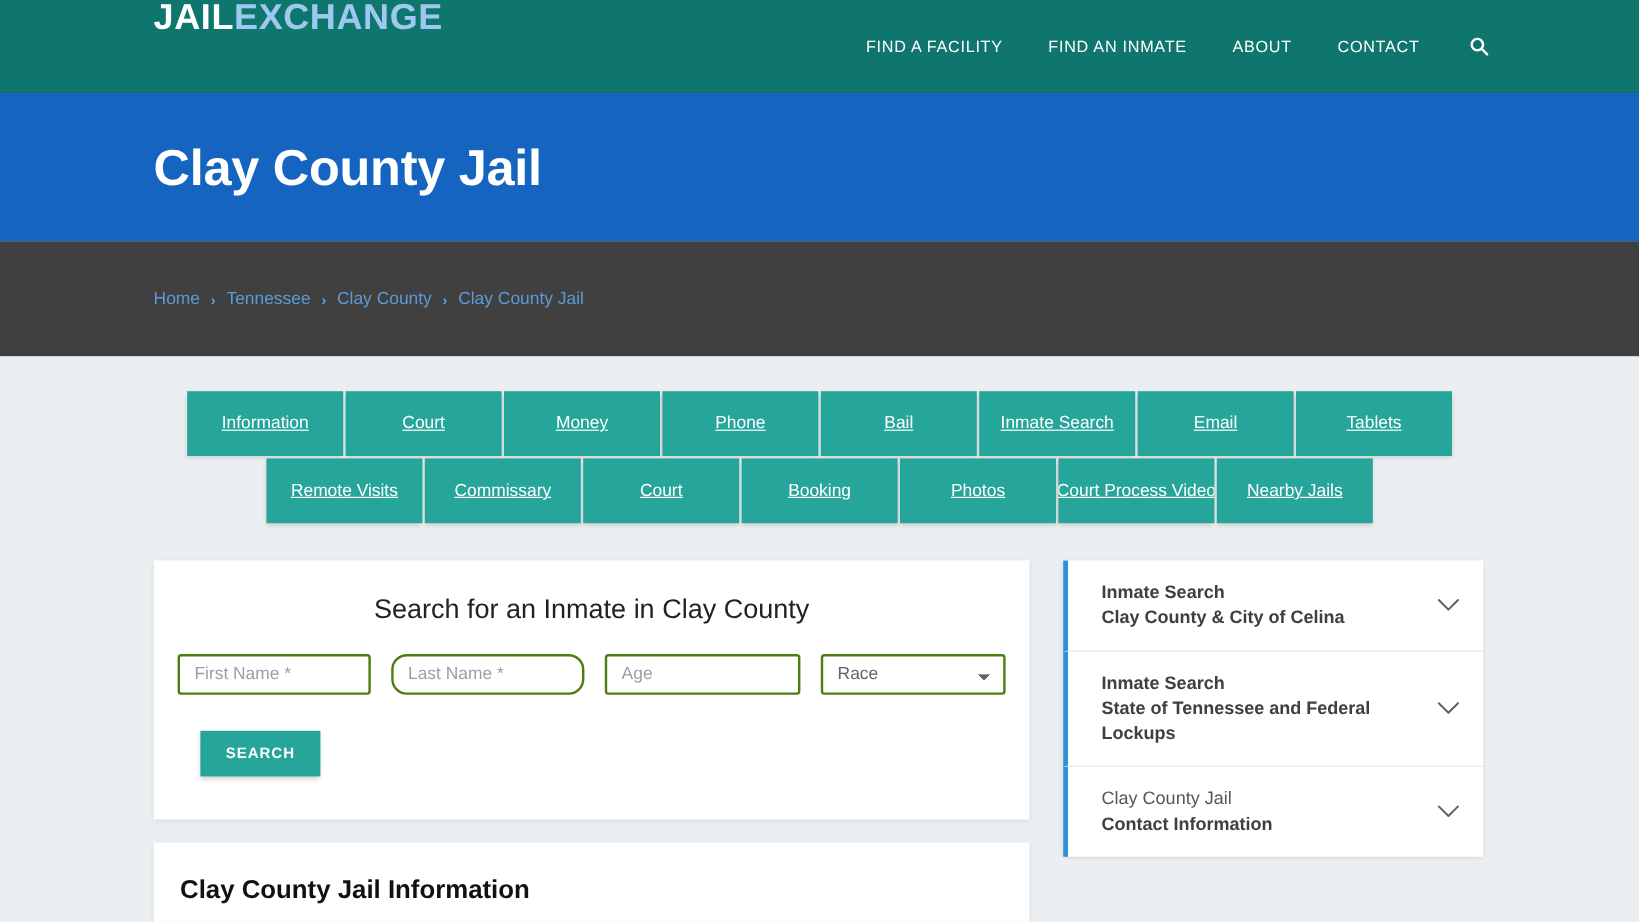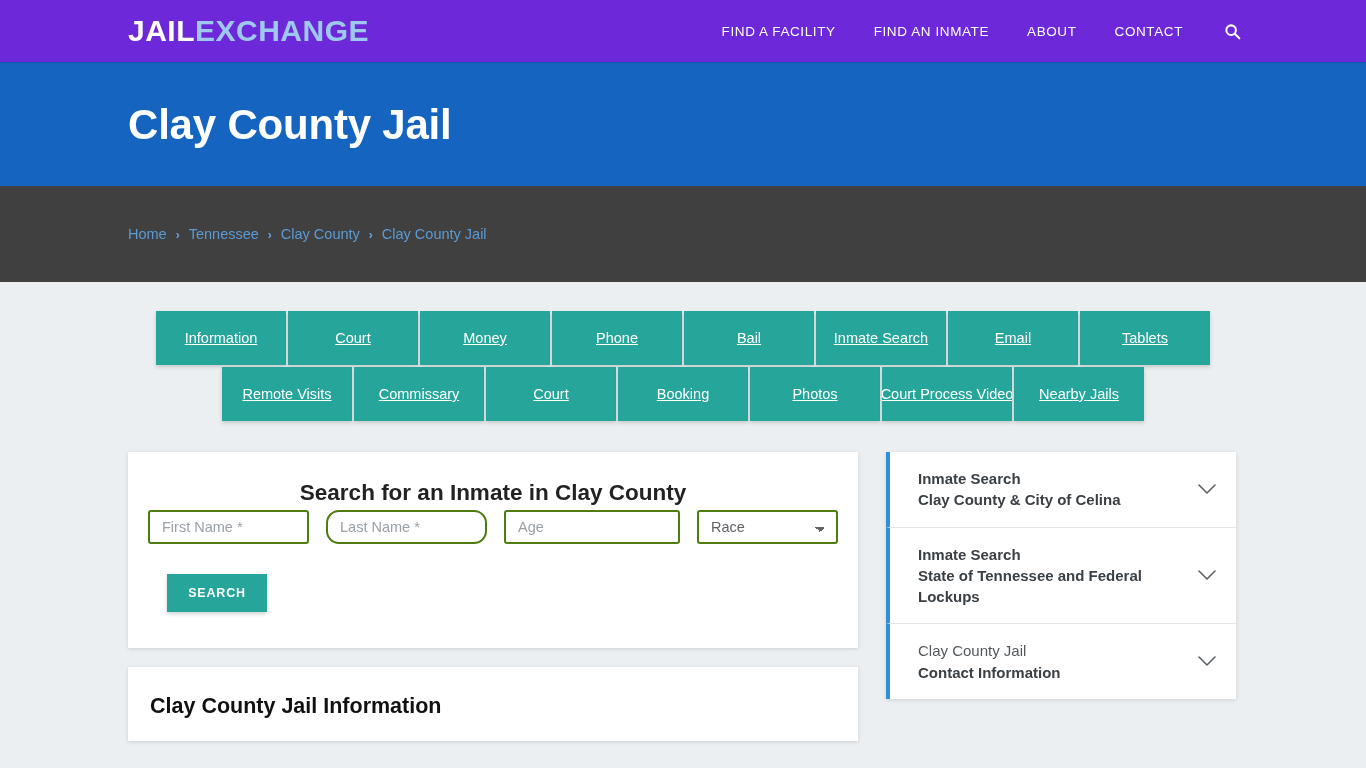--- a/index.html
+++ b/index.html
@@ -7,25 +7,24 @@
     width: 1366px;
     height: 768px;
     overflow: hidden;
     background: #eceff1;
     font-family: "Liberation Sans", sans-serif;
     -webkit-font-smoothing: antialiased;
   }
 
   
   .topbar {
-    height: 63px;
-    background: #6d28d9;
+    height: 78px;
+    background: #0f766e;
     border-bottom: 1px solid #0f56a8;
     display: flex;
-    align-items: center;
     padding: 0 0 0 0;
     position: relative;
   }
   .logo {
     margin-left: 128px;
     font-size: 30px;
     font-weight: bold;
     letter-spacing: 0.5px;
     line-height: 1;
     white-space: nowrap;
@@ -146,42 +145,42 @@
 
   .card {
     background: #ffffff;
     box-shadow: 0 1px 4px rgba(0,0,0,0.13);
   }
   .searchcard { padding: 28px 20px 36px 20px; }
   .searchcard h2 {
     text-align: center;
     font-size: 22.5px;
     color: #222222;
-    font-weight: bold;
-    margin-bottom: 4px;
+    font-weight: normal;
+    margin-bottom: 24px;
   }
   .fieldrow {
     display: flex;
     gap: 17px;
     justify-content: center;
   }
   .fld {
     height: 34px;
     border: 2px solid #4d7c0f;
     border-radius: 3px;
     padding: 0 12px;
     font-size: 14.5px;
     color: #333;
     font-family: "Liberation Sans", sans-serif;
     background: #ffffff;
   }
   .fld::placeholder { color: #9aa0a6; }
   .fld.first { width: 161px; }
   .fld.last  { width: 161px; border-radius: 13px; }
-  .fld.age   { width: 176px; }
+  .fld.age   { width: 163px; }
   select.fld.race {
     width: 161px;
     color: #5f6368;
     appearance: none;
     background-image:
       linear-gradient(45deg, transparent 50%, #5f6368 50%),
       linear-gradient(135deg, #5f6368 50%, transparent 50%);
     background-position:
       calc(100% - 16px) 15px,
       calc(100% - 11px) 15px;

